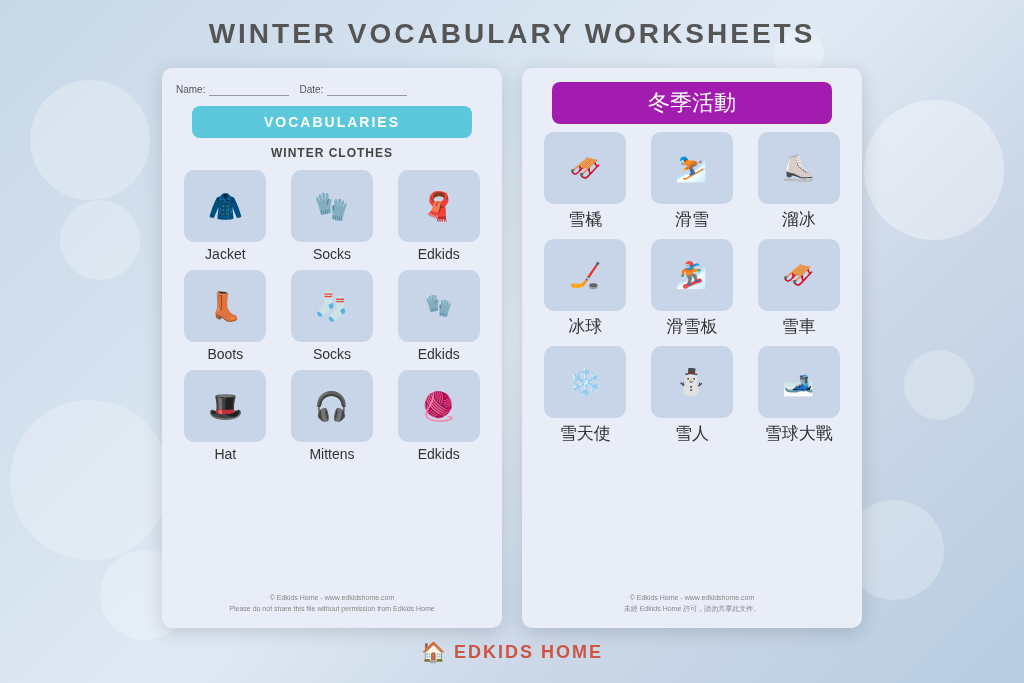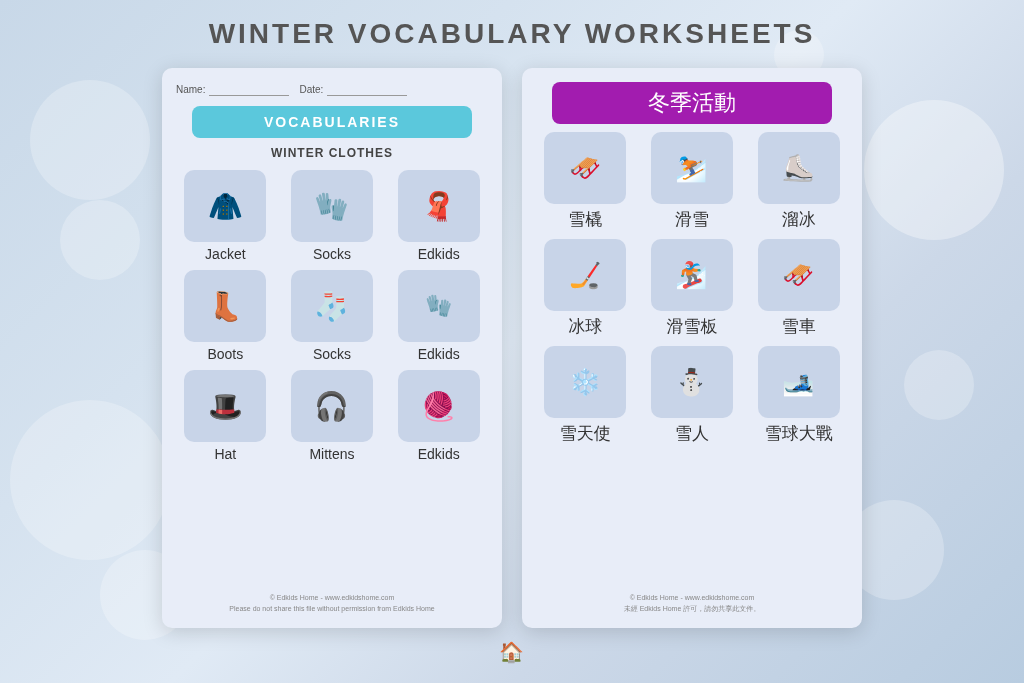--- a/index.html
+++ b/index.html
@@ -322,13 +322,14 @@
     <div class="footer-text">
       <div>© Edkids Home - www.edkidshome.com</div>
       <div>未經 Edkids Home 許可，請勿共享此文件。</div>
     </div>
   </div>
 
 </div>
 
 <div class="brand-footer">
   <span class="brand-icon">🏠</span>
+  <span class="brand-name">EDKIDS HOME</span>
 </div>
 
 </body></html>

